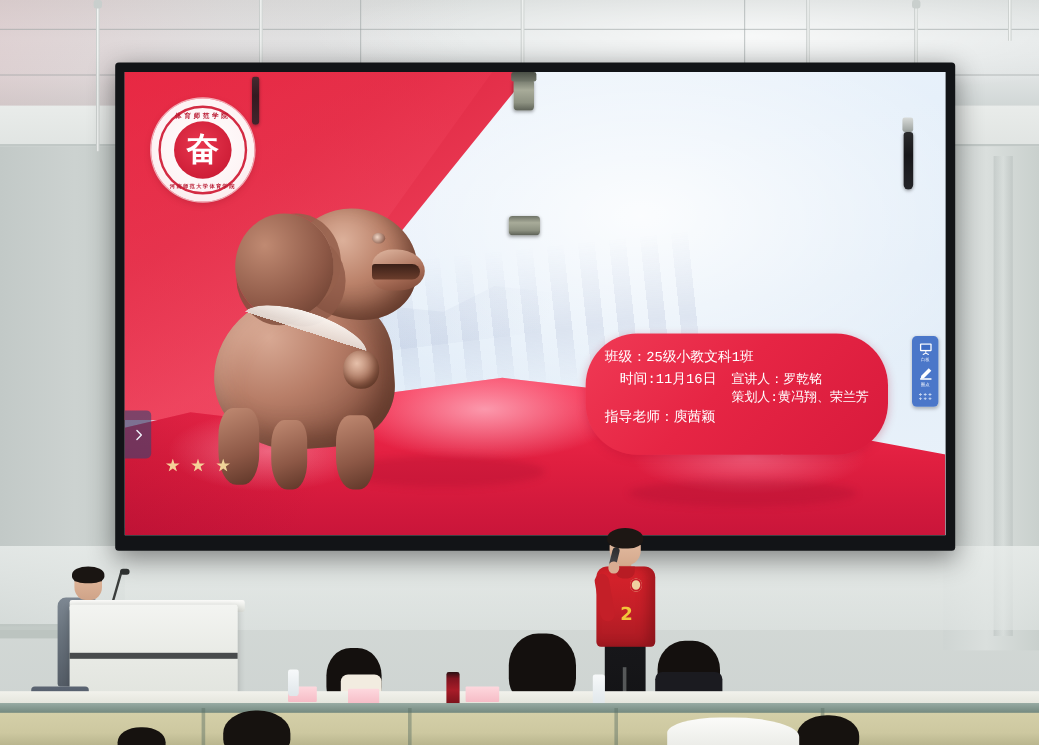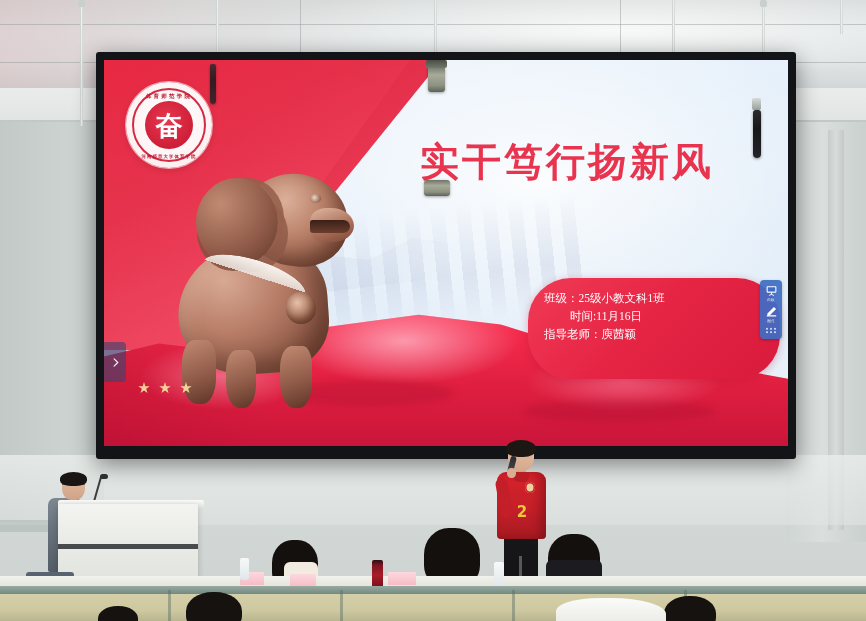--- a/index.html
+++ b/index.html
@@ -261,27 +261,27 @@
     text-align:center; color:#e8344e;
     font-family:"DejaVu Serif", serif; font-weight:700;
     letter-spacing:3px; line-height:1.32;
     text-shadow:0 1px 2px rgba(255,255,255,.55);
   }
   .headline-1 { font-size:39px; }
   .headline-2 { font-size:39px; }
 
   
   .info-pill {
-    position:absolute; left:424px; top:218px; width:252px; height:101px;
+    position:absolute; left:384px; top:218px; width:252px; height:101px;
     border-radius:43px; z-index:5;
     background:linear-gradient(135deg,#f03a55 0%,#e62544 45%,#d81a3c 100%);
     box-shadow:0 2px 8px rgba(170,12,45,.3);
     padding:12px 16px 0 16px;
     color:#fff;
-    font-family:Liberation Serif, serif;
+    font-family:Liberation Mono, monospace;
   }
   .info-row { display:flex; align-items:baseline; font-size:11.5px; line-height:1.55; white-space:nowrap; }
   .info-left { width:124px;text-align:center; }
   .info-right { flex:1; }
   .info-l1 { font-size:11.5px; }
   .info-stack div { font-size:10.8px; line-height:1.42; }
 
   
   .slide-toolbar {
     position:absolute; right:6px; top:220px; width:22px; z-index:7;
@@ -519,41 +519,48 @@
         <div class="lion-head"></div>
         <div class="lion-mane"></div>
         <div class="lion-snout"></div>
         <div class="lion-mouth"></div>
         <div class="lion-eye"></div>
         <div class="lion-collar"></div>
         <div class="lion-bell"></div>
       </div>
 
       <div class="headline">
-        <div class="headline-2">实干笃行扬新风</div>
       </div>
 
       <div class="silk"></div>
       <div class="silk-hi"></div>
       <div class="silk-fold" style="left:180px;bottom:40px;width:170px;height:26px"></div>
       <div class="silk-fold" style="left:420px;bottom:24px;width:190px;height:22px"></div>
       <div class="stars">
         <div class="star"></div>
         <div class="star"></div>
         <div class="star"></div>
       </div>
 
       <div class="info-pill">
         <div class="info-row">
           <span class="info-l1">班级：</span>
           <span class="info-l1">25级小教文科1班</span>
         </div>
         <div class="info-row">
           <span class="info-left">
             <span>时间:</span><span>11月16日</span>
+          </span>
+          <span class="info-right info-stack">
+            <div>
+              <span>宣讲人：</span><span>罗乾铭</span>
+            </div>
+            <div>
+              <span>策划人:</span><span>黄冯翔、荣兰芳</span>
+            </div>
           </span>
         </div>
         <div class="info-row">
           <span class="info-right">
             <span>指导老师：</span><span>庾茜颖</span>
           </span>
         </div>
       </div>
 
       <div class="slide-toolbar">

